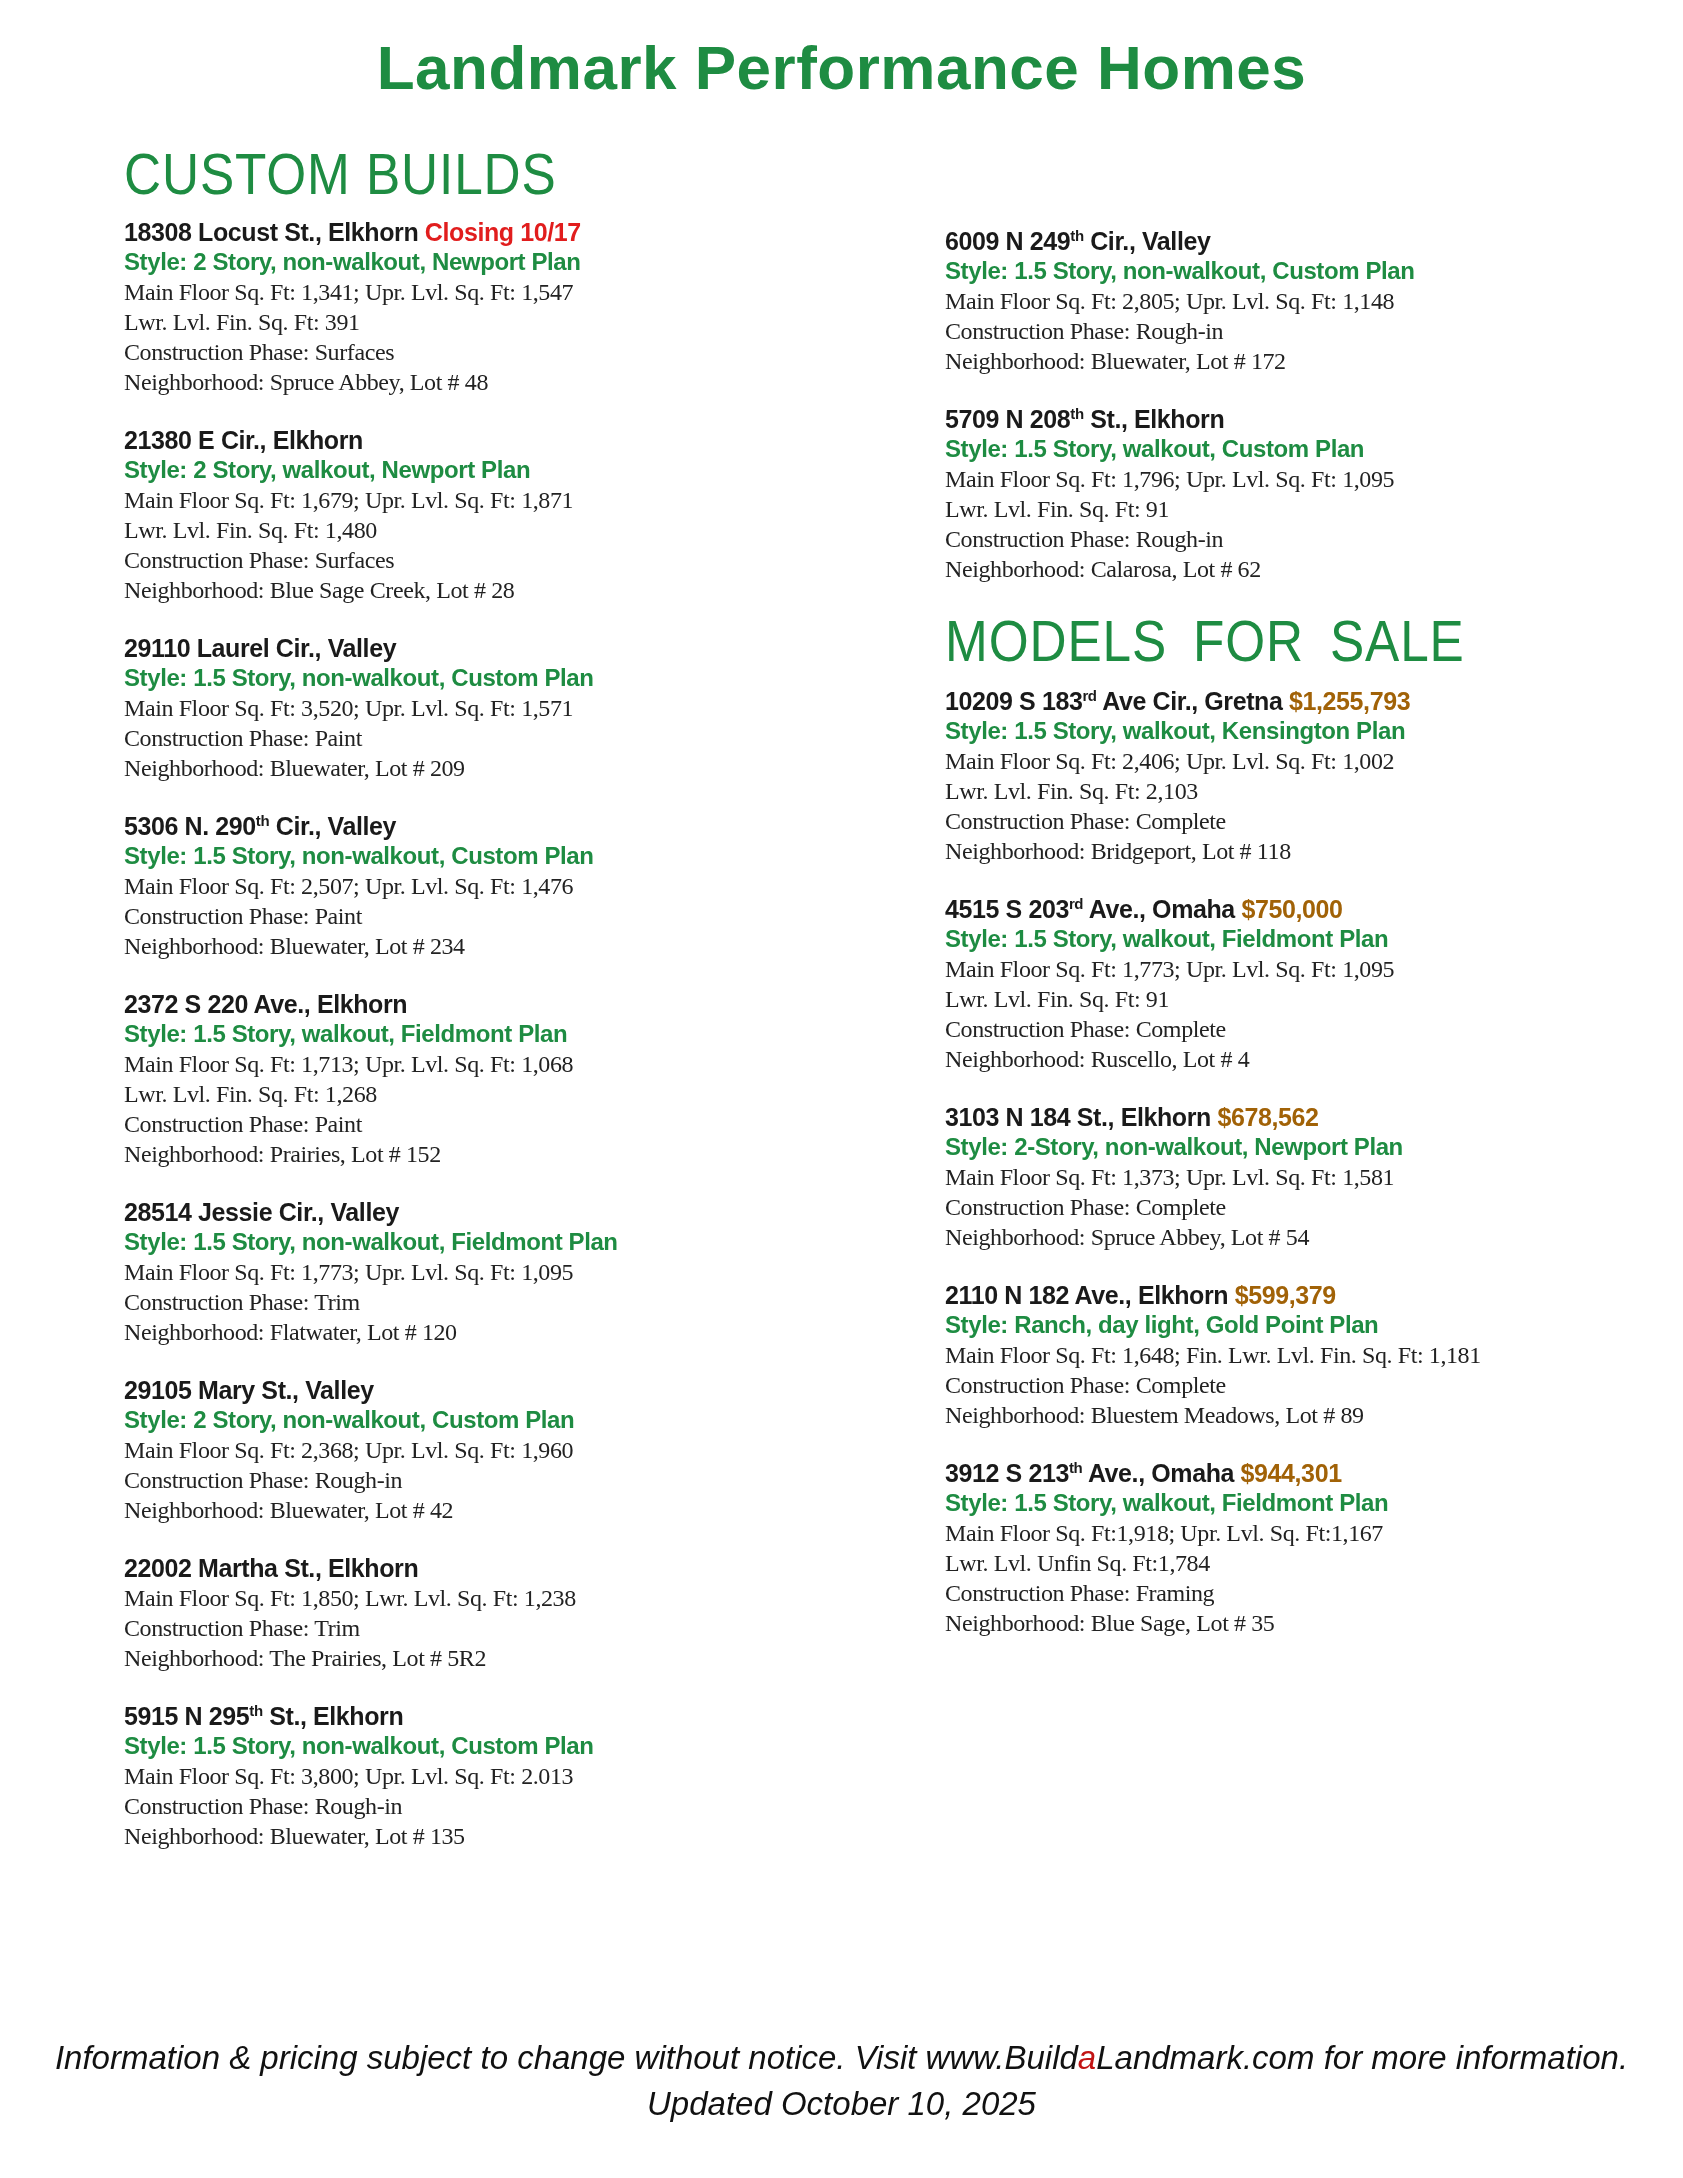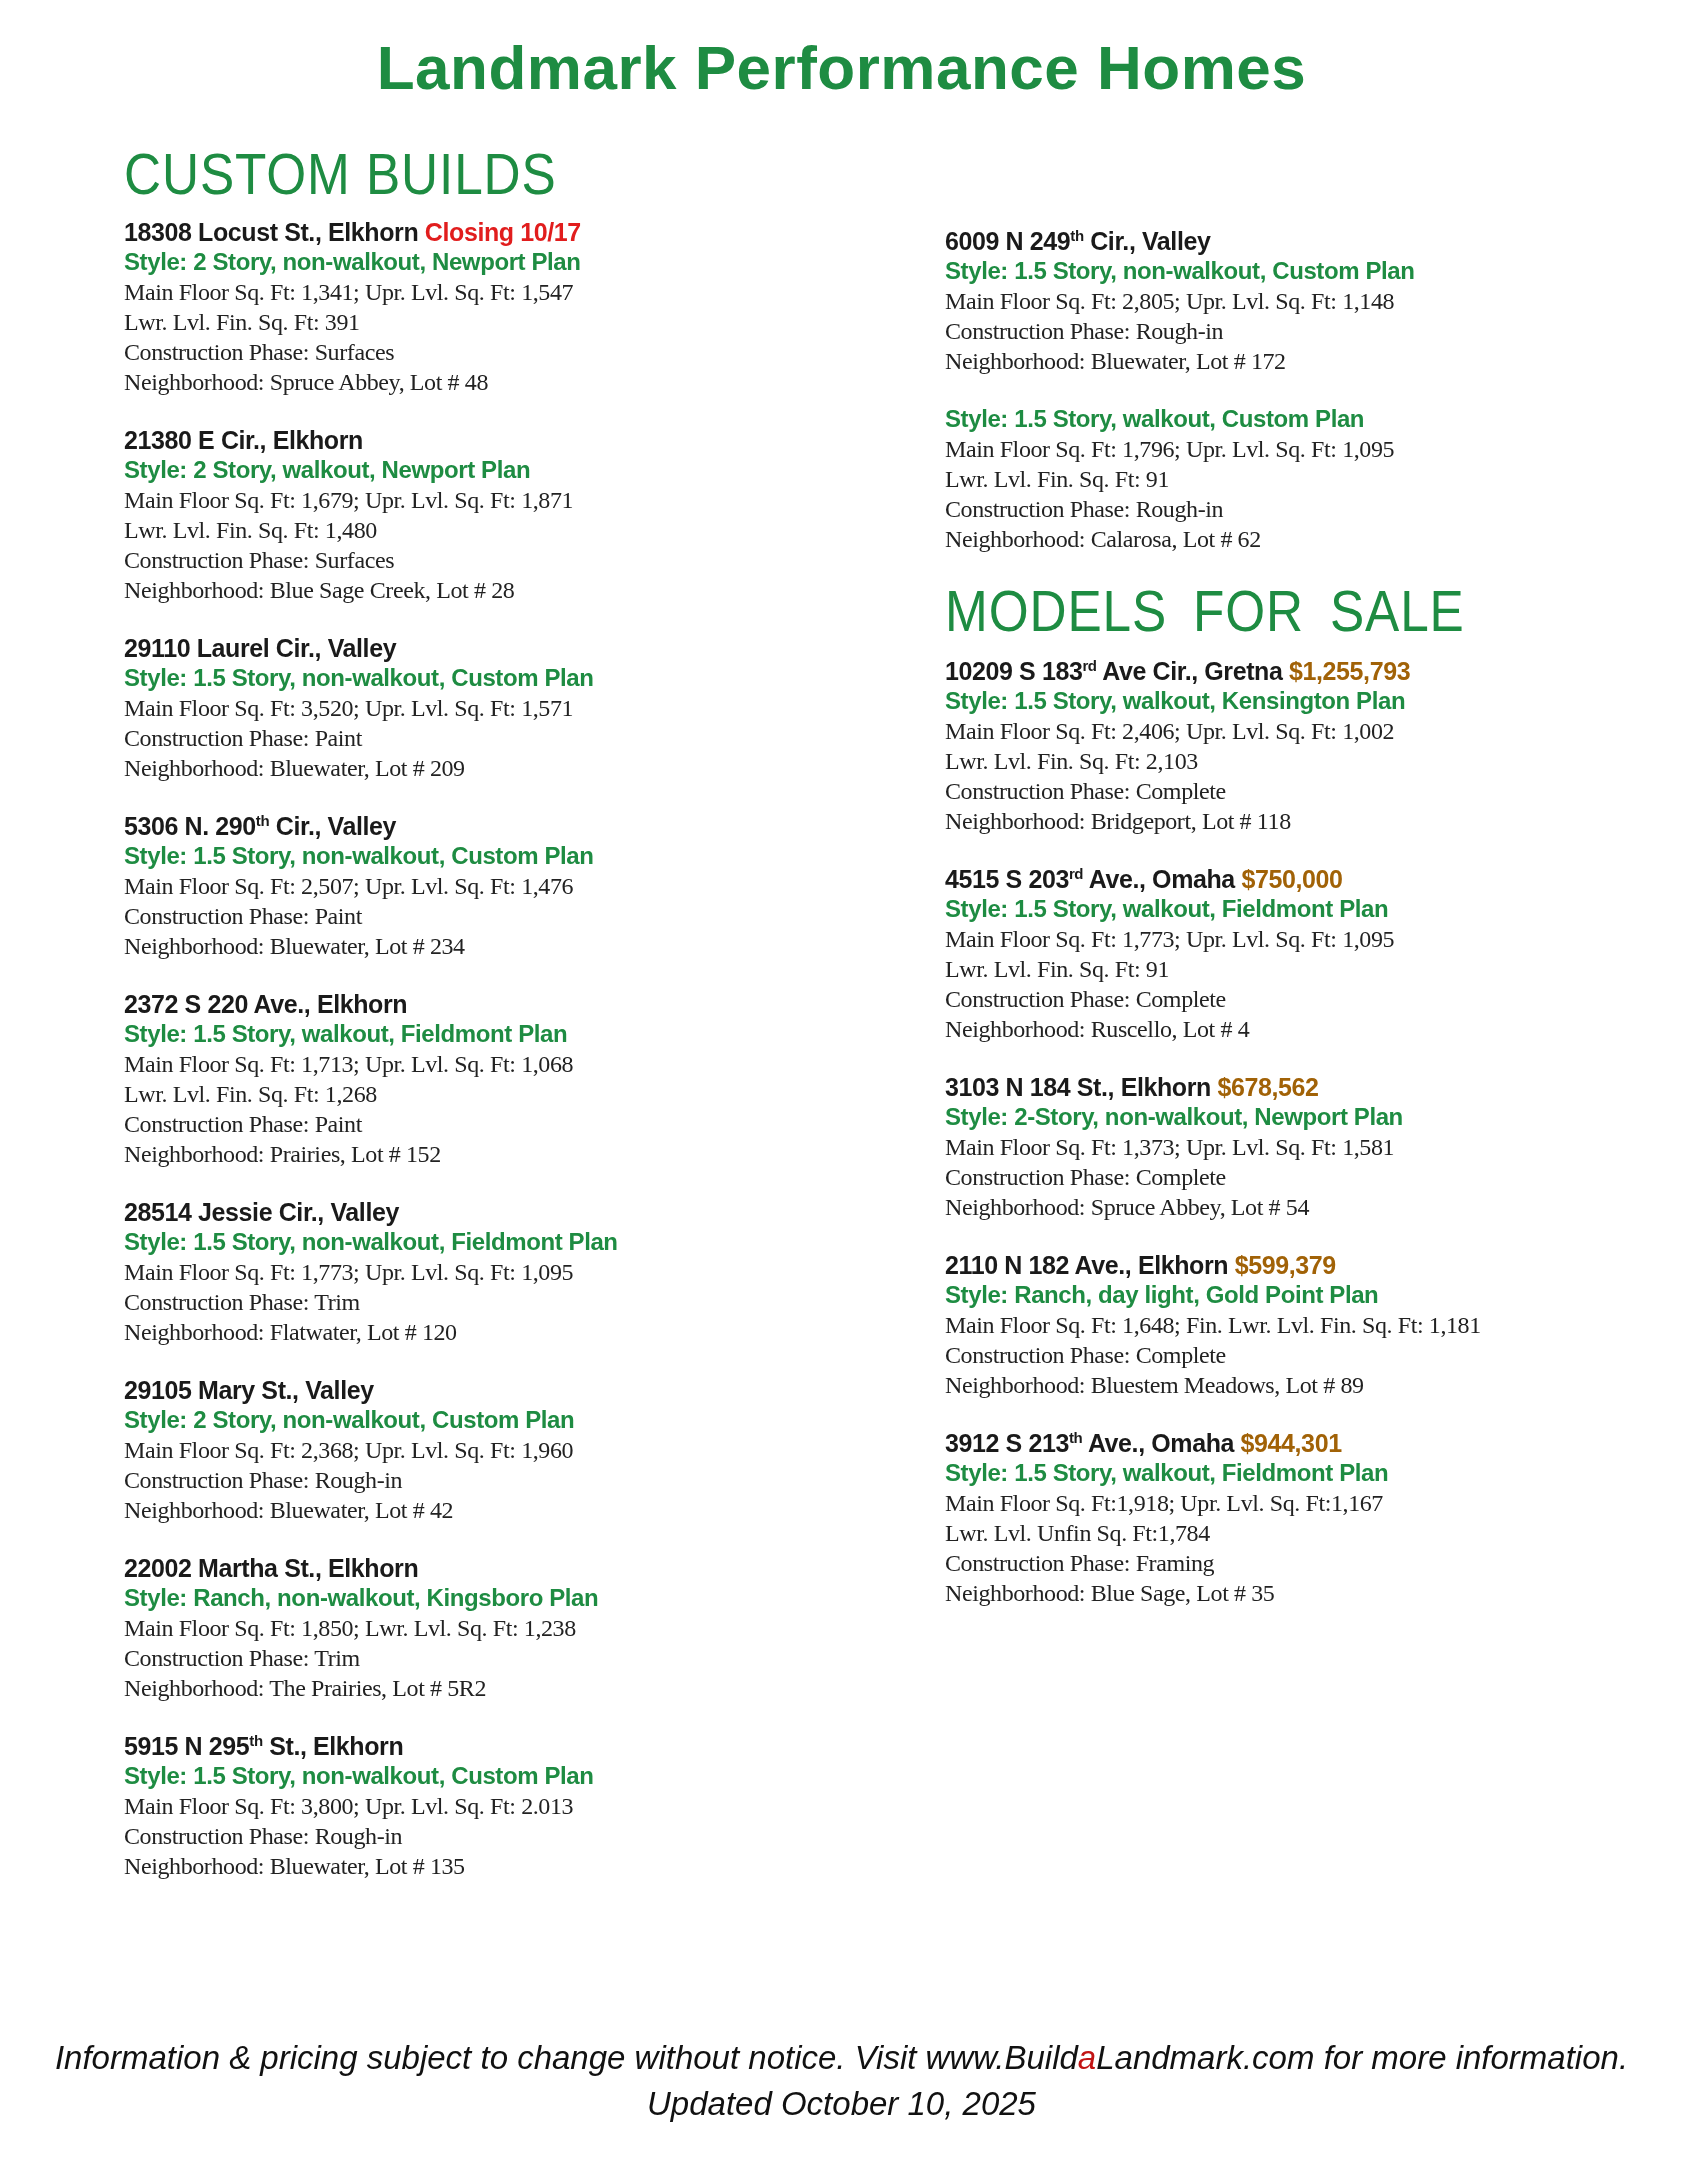--- a/index.html
+++ b/index.html
@@ -116,21 +116,20 @@
         </div>
         <div class="listing">
           <div class="addr"><span class="seg">29105 Mary St., Valley</span><sup class="seg"></sup><span class="seg"></span></div>
           <div class="style-line">Style: 2 Story, non-walkout, Custom Plan</div>
           <div class="detail">Main Floor Sq. Ft: 2,368; Upr. Lvl. Sq. Ft: 1,960</div>
           <div class="detail">Construction Phase: Rough-in</div>
           <div class="detail">Neighborhood: Bluewater, Lot # 42</div>
         </div>
         <div class="listing">
           <div class="addr"><span class="seg">22002 Martha St., Elkhorn</span><sup class="seg"></sup><span class="seg"></span></div>
-          <div class="style-line">Style: Ranch, non-walkout, Kingsboro Plan</div>
           <div class="detail">Main Floor Sq. Ft: 1,850; Lwr. Lvl. Sq. Ft: 1,238</div>
           <div class="detail">Construction Phase: Trim</div>
           <div class="detail">Neighborhood: The Prairies, Lot # 5R2</div>
         </div>
         <div class="listing">
           <div class="addr"><span class="seg">5915 N 295</span><sup class="seg">th</sup><span class="seg"> St., Elkhorn</span></div>
           <div class="style-line">Style: 1.5 Story, non-walkout, Custom Plan</div>
           <div class="detail">Main Floor Sq. Ft: 3,800; Upr. Lvl. Sq. Ft: 2.013</div>
           <div class="detail">Construction Phase: Rough-in</div>
           <div class="detail">Neighborhood: Bluewater, Lot # 135</div>
@@ -141,20 +140,21 @@
   <div class="col-right">
     <div id="cb2">
         <div class="listing">
           <div class="addr"><span class="seg">6009 N 249</span><sup class="seg">th</sup><span class="seg"> Cir., Valley</span></div>
           <div class="style-line">Style: 1.5 Story, non-walkout, Custom Plan</div>
           <div class="detail">Main Floor Sq. Ft: 2,805; Upr. Lvl. Sq. Ft: 1,148</div>
           <div class="detail">Construction Phase: Rough-in</div>
           <div class="detail">Neighborhood: Bluewater, Lot # 172</div>
         </div>
         <div class="listing">
+          <div class="addr"><span class="seg">5709 N 208</span><sup class="seg">th</sup><span class="seg"> St., Elkhorn</span></div>
           <div class="style-line">Style: 1.5 Story, walkout, Custom Plan</div>
           <div class="detail">Main Floor Sq. Ft: 1,796; Upr. Lvl. Sq. Ft: 1,095</div>
           <div class="detail">Lwr. Lvl. Fin. Sq. Ft: 91</div>
           <div class="detail">Construction Phase: Rough-in</div>
           <div class="detail">Neighborhood: Calarosa, Lot # 62</div>
         </div>
       </div>
     <div class="section-heading models">MODELS FOR SALE</div>
     <div id="mfs">
         <div class="listing">

